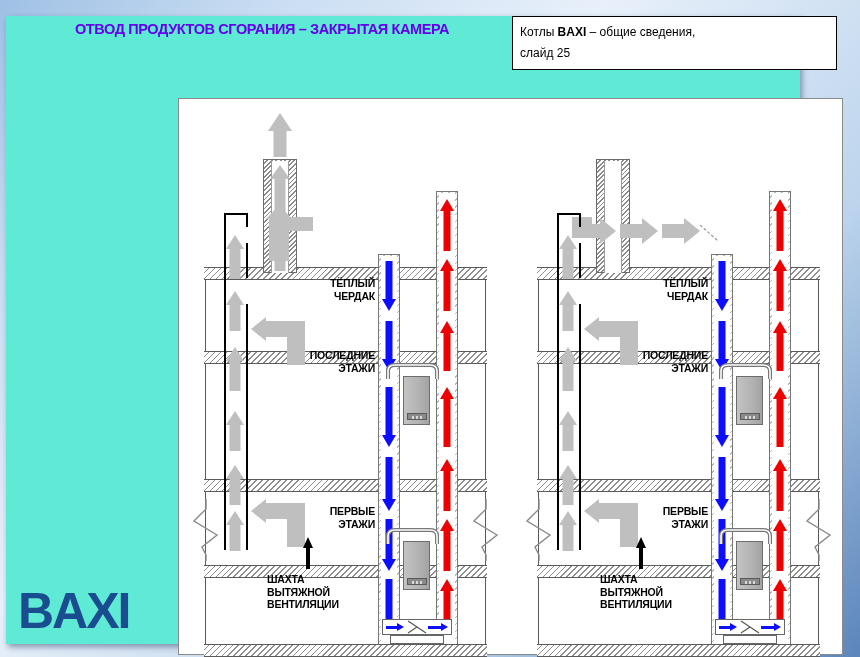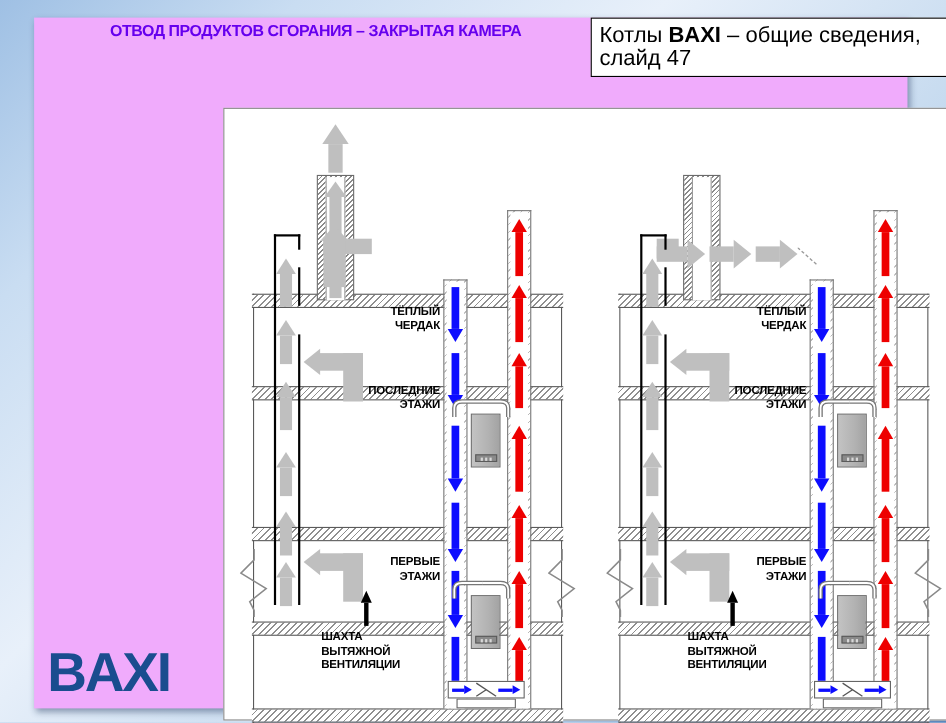--- a/index.html
+++ b/index.html
@@ -3,39 +3,38 @@
 <meta charset="utf-8">
 <style>
   html,body{margin:0;padding:0;}
   body{
     width:860px;height:657px;overflow:hidden;
     font-family:"Liberation Sans", sans-serif;
     background:linear-gradient(135deg,#9fc0e4 0%,#c9ddf2 18%,#e8f0fa 40%,#bcd4ec 70%,#5b85bb 100%);
   }
   #slide{
     position:absolute;left:6px;top:16px;width:794px;height:628px;
-    background:#f0abfc;
+    background:#5eead4;
     box-shadow:2px 3px 6px rgba(20,45,85,.45);
-    margin-left:25px;
   }
   
   #title{
     position:absolute;left:14px;top:4px;width:484px;
     text-align:center;
     color:#6600ee;
     font-weight:bold;
     font-size:14.5px;
     line-height:19px;
     letter-spacing:-0.4px;
   }
   #slideinfo{
     position:absolute;left:506px;top:0px;width:325px;height:54px;
     border:1.6px solid #000;
     background:#fff;
-    font-size:20px;line-height:21px;color:#000;
+    font-size:12px;line-height:21px;color:#000;
     padding:5px 7px;box-sizing:border-box;
   }
   #slideinfo b{font-weight:bold;}
   
   #logo{
     position:absolute;left:12px;top:566px;
     font-size:50px;font-weight:bold;color:#1a4d8f;
     letter-spacing:-2px;
     font-family:"Liberation Sans", sans-serif;
   }
@@ -106,21 +105,21 @@
 <body>
 
 <div id="slide">
 
   <div id="title">
     <div>ОТВОД ПРОДУКТОВ СГОРАНИЯ – ЗАКРЫТАЯ КАМЕРА</div>
   </div>
 
   <div id="slideinfo">
     <span>Котлы </span><b>BAXI</b><span> – общие сведения,</span>
-    <div>слайд 47</div>
+    <div>слайд 25</div>
   </div>
 
   <div id="logo">BAXI</div>
 
   <div id="frame">
 
   <div class="panel left">
         <div class="wallv" style="left: 26px; top: 168px; height: 424px;"></div>
         <div class="wallv" style="left: 306px; top: 168px; height: 424px;"></div>
         <div class="slab" style="left: 25px; top: 168px; width: 283px;"></div>

